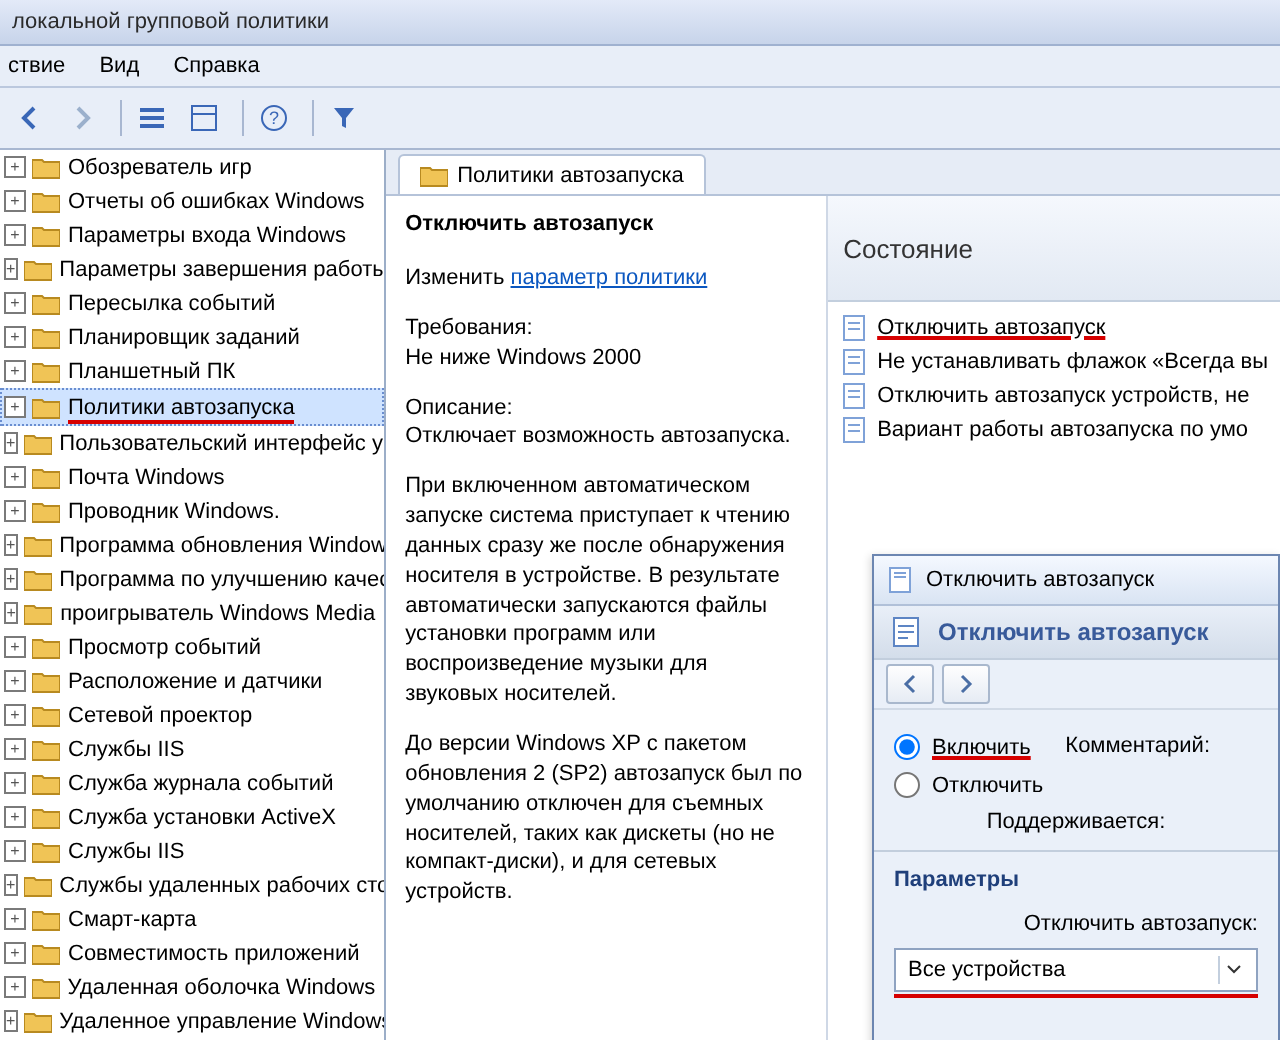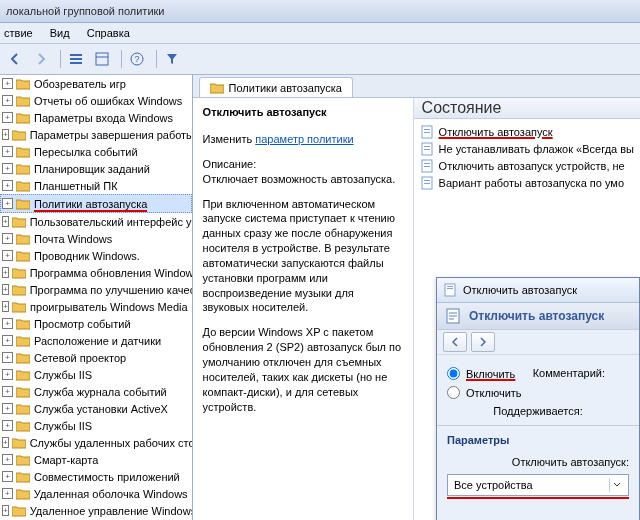--- a/index.html
+++ b/index.html
@@ -23,21 +23,21 @@
   .content{flex:1;display:flex;flex-direction:column;background:#fff;position:relative;}
   .tabbar{height:22px;background:#e6ecf6;border-bottom:1px solid #b5c3d9;display:flex;align-items:flex-end;padding-left:6px;}
   .tab{background:#fff;border:1px solid #b5c3d9;border-bottom:none;border-radius:3px 3px 0 0;height:19px;padding:0 10px;display:flex;align-items:center;font-size:11px;}
   .tab .ico{width:14px;height:12px;margin-right:5px;}
   .content-body{flex:1;display:flex;overflow:hidden;}
   .desc-pane{width:200px;padding:8px 10px;border-right:1px solid #cfd8e6;overflow:hidden;font-size:11px;}
   .desc-pane h1{font-size:11px;font-weight:bold;margin:0 0 14px 0;}
   .desc-pane p{margin:0 0 10px 0;line-height:1.35;}
   .desc-pane a{color:#0b57c0;text-decoration:underline;}
   .list-pane{flex:1;display:flex;flex-direction:column;overflow:hidden;}
-  .colhead{height:20px;background:linear-gradient(#f5f8fd,#e2e9f3);border-bottom:1px solid #c3cfde;display:flex;align-items:center;padding:0 8px;font-size:16px;color:#333;}
+  .colhead{height:20px;background:linear-gradient(#f5f8fd,#e2e9f3);border-bottom:1px solid #c3cfde;display:flex;align-items:center;padding:16px 8px;font-size:13px;color:#333;}
   .setting-list{padding:4px 6px;}
   .setting-row{display:flex;align-items:center;height:17px;white-space:nowrap;font-size:11px;}
   .setting-row .ico{width:14px;height:14px;margin-right:5px;display:flex;align-items:center;justify-content:center;}
   .highlight .lbl{text-decoration:underline;text-decoration-color:#d60000;text-decoration-thickness:2px;}
 
   .dialog{position:absolute;right:0;top:202px;width:202px;height:320px;background:#eaf0f9;border:1px solid #6c86b1;box-shadow:-1px 1px 4px rgba(0,0,0,.15);display:flex;flex-direction:column;}
   .dlg-title{height:24px;background:linear-gradient(#f4f8ff,#d9e4f3);border-bottom:1px solid #b0c0d8;display:flex;align-items:center;padding:0 6px;font-size:11px;}
   .dlg-title .ico{width:14px;height:14px;margin-right:6px;}
   .dlg-strip{height:26px;background:linear-gradient(#e9eff8,#d3ddea);display:flex;align-items:center;padding:0 8px;border-bottom:1px solid #c2cedd;}
   .dlg-strip .ico{width:16px;height:16px;margin-right:8px;}
@@ -361,20 +361,24 @@
               </svg></span>
           <span>Политики автозапуска</span>
         </div>
       </div>
 
       <div class="content-body">
         <div class="desc-pane">
           <h1>Отключить автозапуск</h1>
           <p>
             <span>Изменить </span><a href="#">параметр политики</a>
+          </p>
+          <p>
+            <span>Требования:</span><br>
+            <span>Не ниже Windows 2000</span>
           </p>
           <p>
             <span>Описание:</span><br>
             <span>Отключает возможность автозапуска.</span>
           </p>
           <p>При включенном автоматическом запуске система приступает к чтению данных сразу же после обнаружения носителя в устройстве. В результате автоматически запускаются файлы установки программ или воспроизведение музыки для звуковых носителей.</p>
           <p>До версии Windows XP с пакетом обновления 2 (SP2) автозапуск был по умолчанию отключен для съемных носителей, таких как дискеты (но не компакт-диски), и для сетевых устройств.</p>
         </div>
 
         <div class="list-pane">

